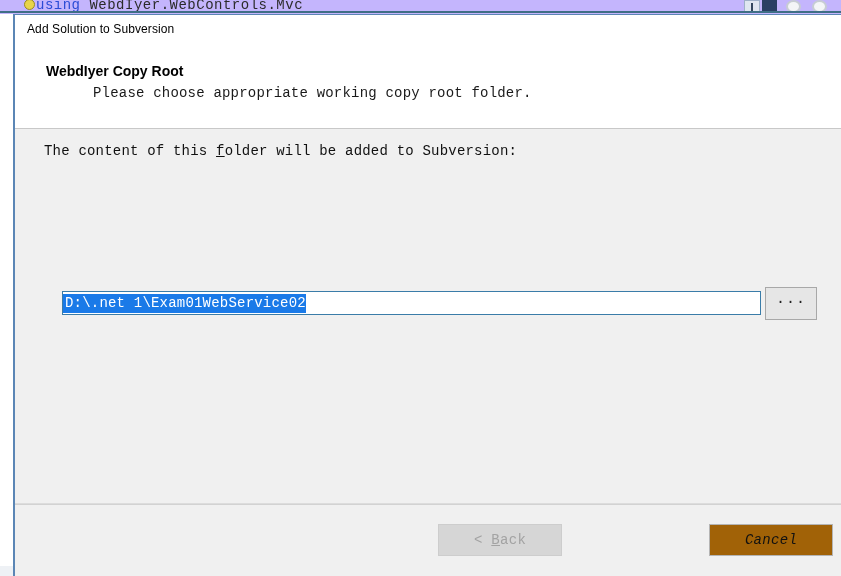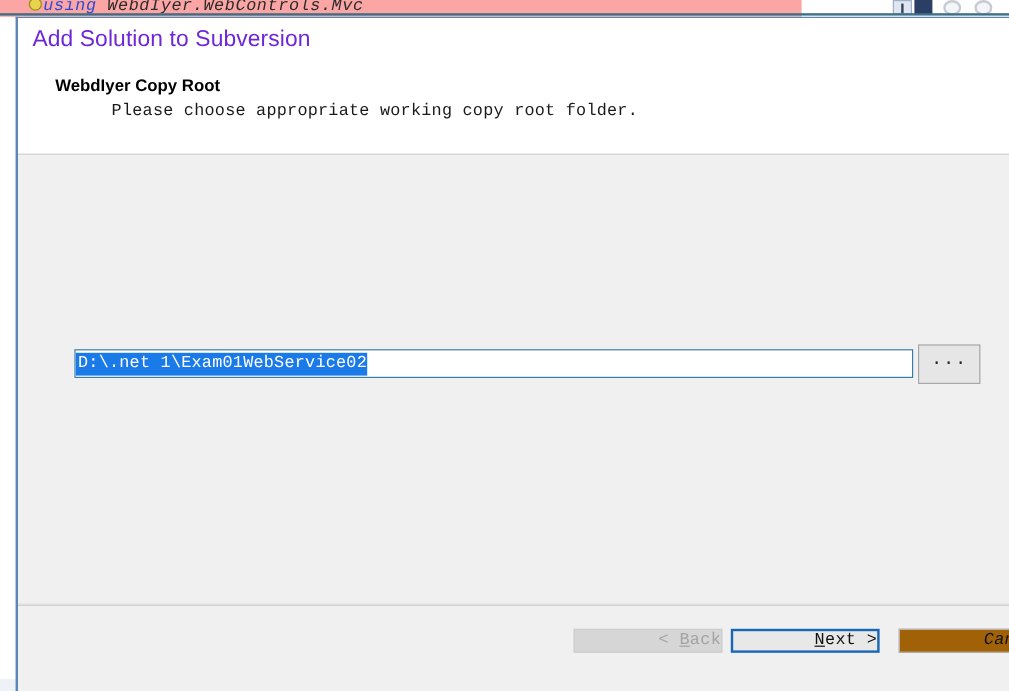--- a/index.html
+++ b/index.html
@@ -19,23 +19,22 @@
   #vs-background {
     position: absolute;
     left: 0; top: 0;
     width: 841px; height: 576px;
     background: #ffffff;
     overflow: hidden;
   }
   .vs-topbar {
     position: absolute;
     left: 0; top: 0;
-    width: 668px; height: 14px;
-    background: #fca5a5;
-    font-style: italic;
+    width: 841px; height: 14px;
+    background: #c4b5fd;
   }
   .vs-code-line {
     position: absolute;
     left: 24px; top: -3px;
     font-family: "Liberation Mono", monospace;
     font-size: 14px;
     letter-spacing: 0.5px;
     white-space: nowrap;
     color: #2b2b2b;
   }
@@ -147,23 +146,23 @@
     position: relative;
     height: 114px;
     background: #ffffff;
     border-bottom: 1px solid #c8c8c8;
     box-sizing: border-box;
   }
   .dlg-title {
     position: absolute;
     left: 12px; top: 7px;
     font-family: "Liberation Sans", sans-serif;
-    font-size: 19px;
+    font-size: 12px;
     font-weight: 400;
-    color: #6d28d9;
+    color: #000000;
     letter-spacing: 0.1px;
   }
   .dlg-subhead {
     position: absolute;
     left: 31px; top: 48px;
     font-family: "Liberation Sans", sans-serif;
     font-size: 14px;
     font-weight: bold;
     color: #000000;
   }
@@ -245,31 +244,30 @@
   .dlg-footer {
     position: relative;
     height: 72px;
     background: #f0f0f0;
     border-top: 1px solid #d2d2d2;
     box-sizing: border-box;
   }
   .btn {
     position: absolute;
     top: 19px;
-    height: 20px;
+    height: 32px;
     font-family: "Liberation Mono", monospace;
     font-size: 14px;
     display: flex;
     align-items: center;
-    justify-content: flex-end;
+    justify-content: center;
     box-sizing: border-box;
     letter-spacing: 0.3px;
     cursor: default;
     user-select: none;
-    margin-left: 40px;
   }
   .btn-back {
     left: 423px;
     width: 124px;
     background: #d6d6d6;
     border: 1px solid #cdcdcd;
     color: #a3a3a3;
   }
   .btn-next {
     left: 554px;
@@ -312,33 +310,31 @@
 
 <div id="dialog">
 
   <div class="dlg-header">
     <div class="dlg-title">Add Solution to Subversion</div>
     <div class="dlg-subhead">WebdIyer Copy Root</div>
     <div class="dlg-subtext">Please choose appropriate working copy root folder.</div>
   </div>
 
   <div class="dlg-body">
+    <div class="field-label"><span>The content of this </span><span class="accel">f</span><span>older will be added to Subversion:</span></div>
 
     <div class="path-input"><span class="sel">D:\.net 1\Exam01WebService02</span></div>
 
     <div class="browse-btn">
         <span class="browse-btn-inner">...</span>
       </div>
   </div>
 
   <div class="dlg-footer">
     <div class="btn btn-back">
         <span>&lt; <span class="accel">B</span>ack</span>
       </div>
-    <div class="btn btn-next">
-        <span><span class="accel">N</span>ext &gt;</span>
-      </div>
     <div class="btn btn-cancel">
         <span>Cancel</span>
       </div>
   </div>
 
 </div>
 
 </body></html>

